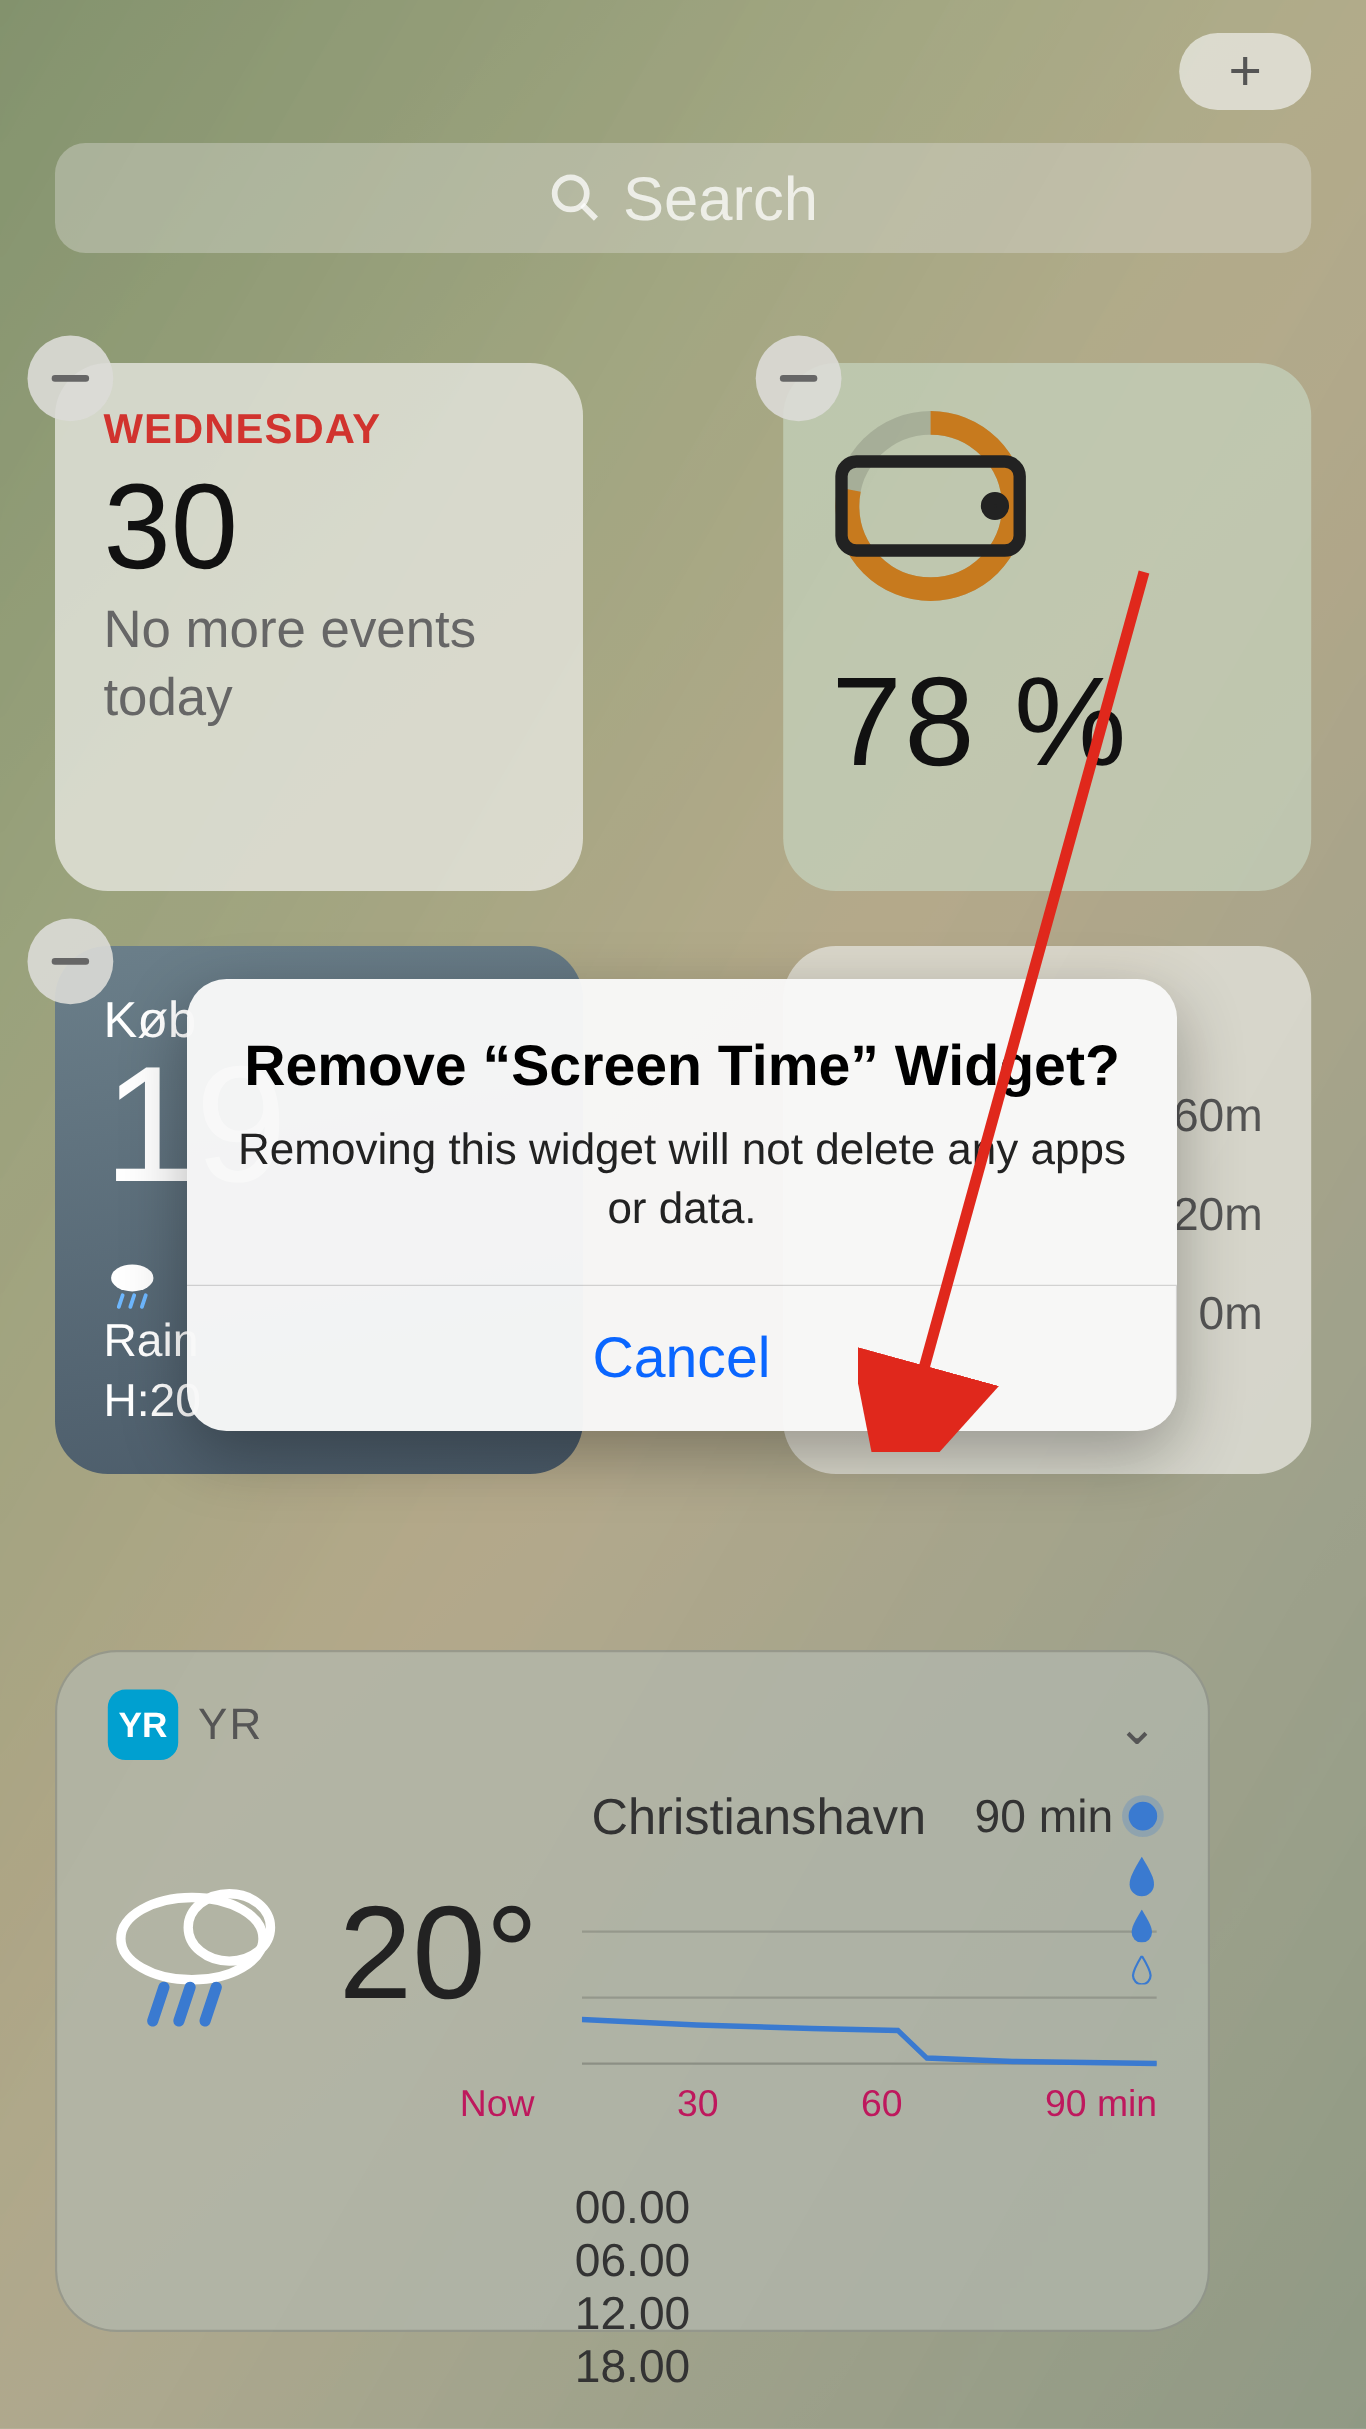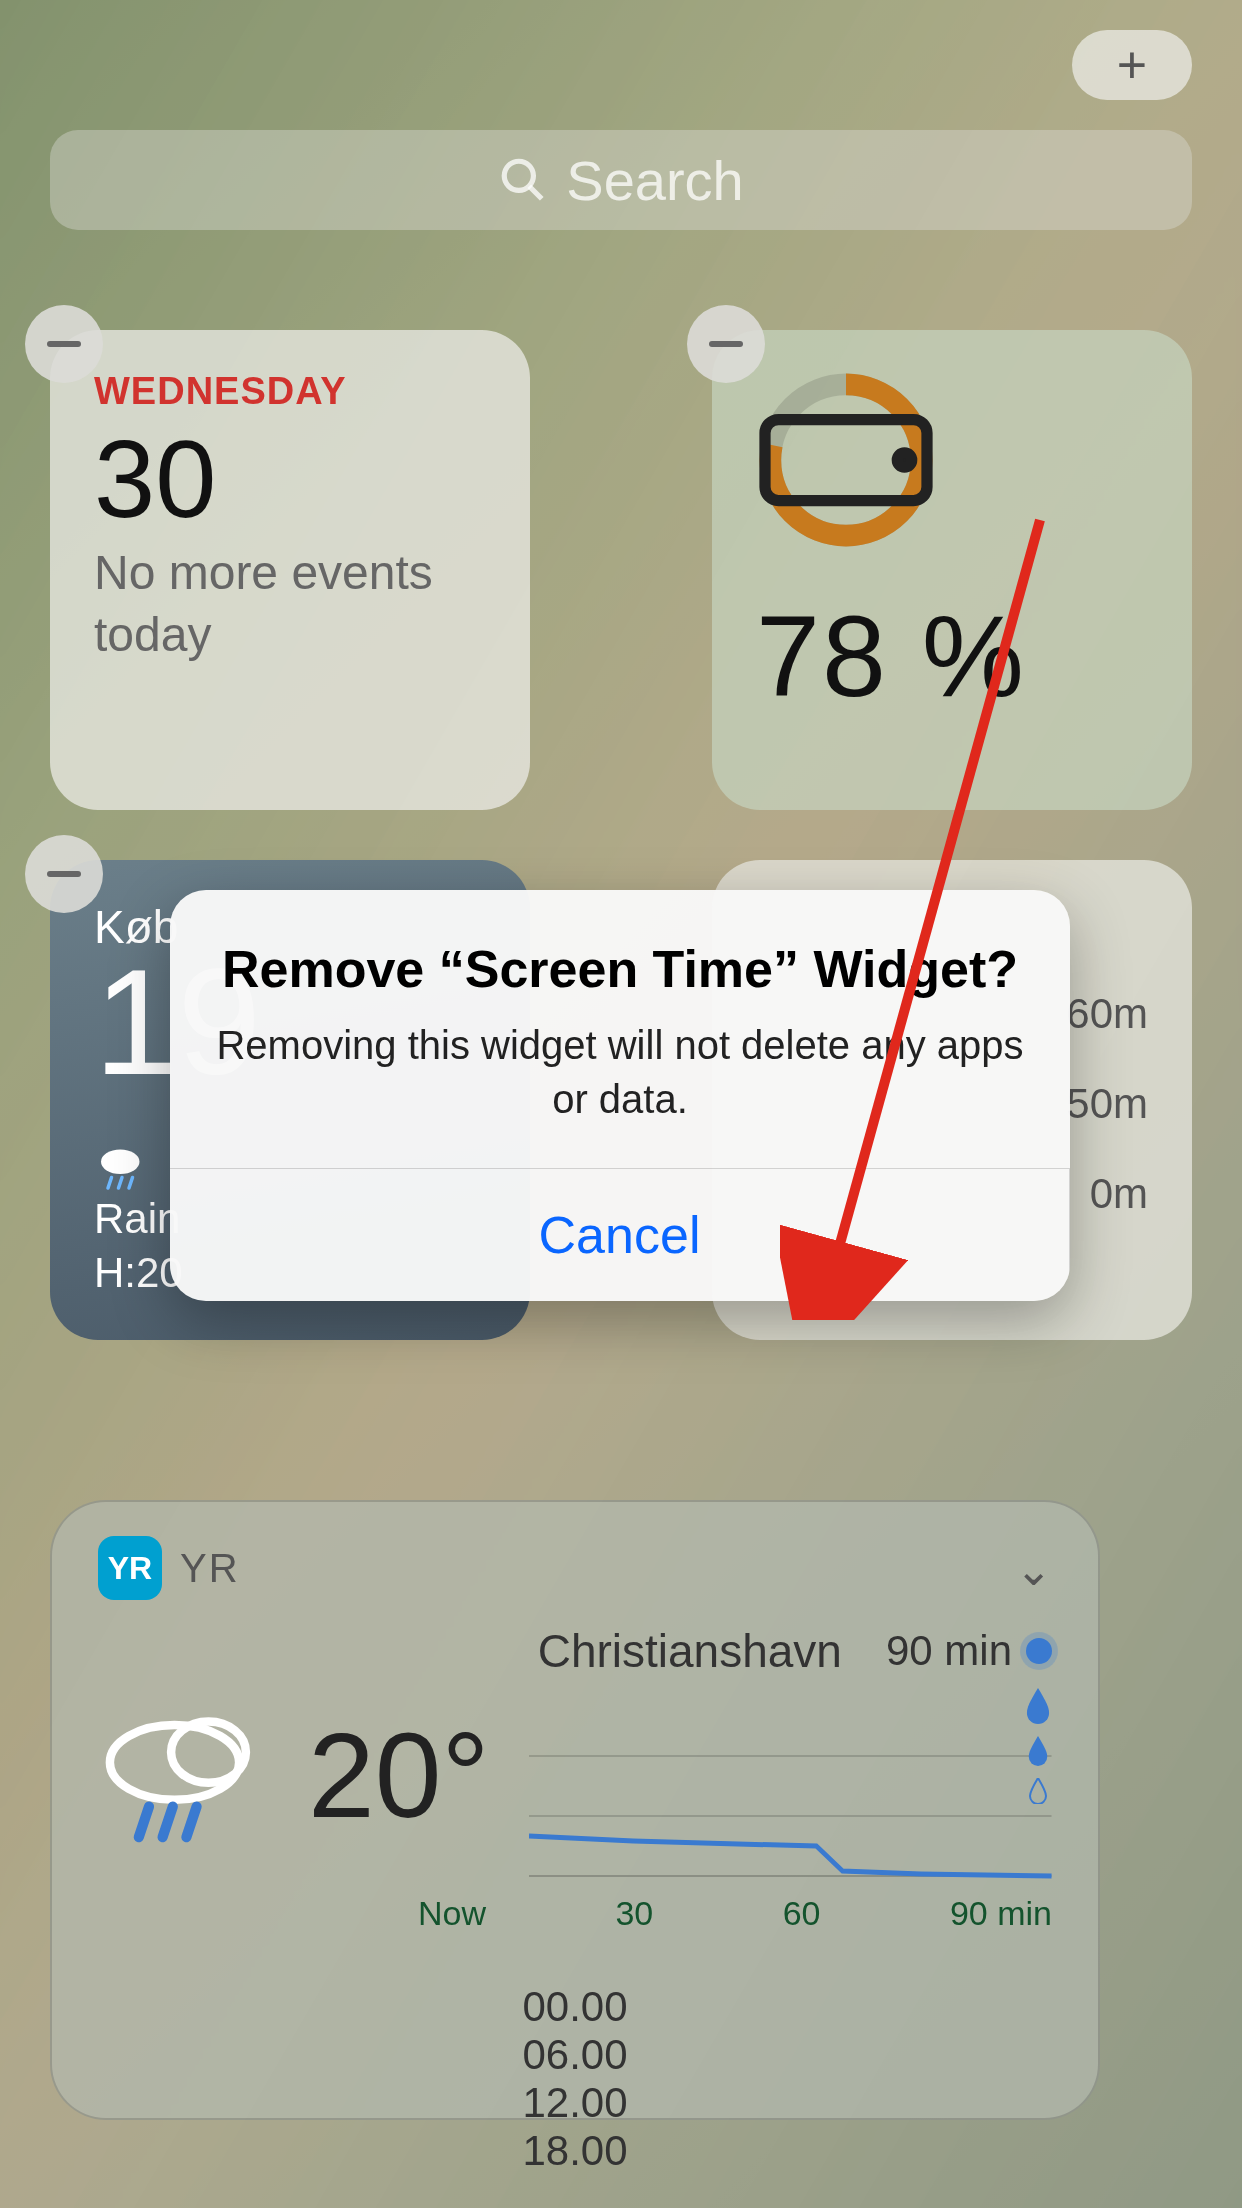--- a/index.html
+++ b/index.html
@@ -107,21 +107,21 @@
       font-size: 44px; color: #555;
     }
     .yr-sub { margin-top: 24px; display: flex; justify-content: flex-end; align-items: center; gap: 44px; }
     .yr-loc { font-size: 46px; color: #333; }
     .yr-min { font-size: 42px; color: #333; display: flex; align-items: center; gap: 14px; }
     .yr-dot { width: 26px; height: 26px; border-radius: 13px; background: #3a7ad0; box-shadow: 0 0 0 6px rgba(58,122,208,0.25); }
     .yr-main { display: flex; margin-top: 28px; gap: 40px; align-items: flex-start; }
     .yr-temp { font-size: 120px; color: #222; font-weight: 300; }
     .yr-chart { flex: 1; position: relative; height: 200px; }
     .yr-drops { position: absolute; right: 0; top: -18px; display: flex; flex-direction: column; gap: 12px; align-items: center; }
-    .yr-axis { display: flex; justify-content: space-between; font-size: 34px; color: #14532d; margin-top: -12px; padding-left: 320px; }
+    .yr-axis { display: flex; justify-content: space-between; font-size: 34px; color: #be185d; margin-top: -12px; padding-left: 320px; }
     .yr-times { display: flex; justify-content: space-between; margin-top: 50px; padding: 0 40px; flex-direction: column; }
     .yr-time { font-size: 42px; color: #333; text-align: center; }
     .yr-clouds { display: flex; justify-content: space-between; margin-top: 60px; padding: 0 40px; }
     .modal {
       position: absolute; left: 170px; top: 890px;
       width: 900px; background: rgba(248,248,248,0.97);
       border-radius: 36px; z-index: 10;
       box-shadow: 0 20px 60px rgba(0,0,0,0.3);
       overflow: hidden;
     }
@@ -203,21 +203,21 @@
           <line x1="44" y1="44" x2="40" y2="56" stroke="#6eb8ff" stroke-width="4" stroke-linecap="round"></line>
         </svg>
       </div>
       <div class="w-cond-txt">Rain</div>
       <div class="w-hilo">H:20</div>
     </div>
 
     <div class="widget-unknown">
       <div class="unknown-rows">
         <span>60m</span>
-        <span>50m</span>
+        <span>20m</span>
         <span>0m</span>
       </div>
     </div>
   </div>
 
   <div class="yr-widget">
     <div class="yr-header">
       <div class="yr-logo">YR</div>
       <span class="yr-name">YR</span>
       <span class="yr-chev">⌄</span>

